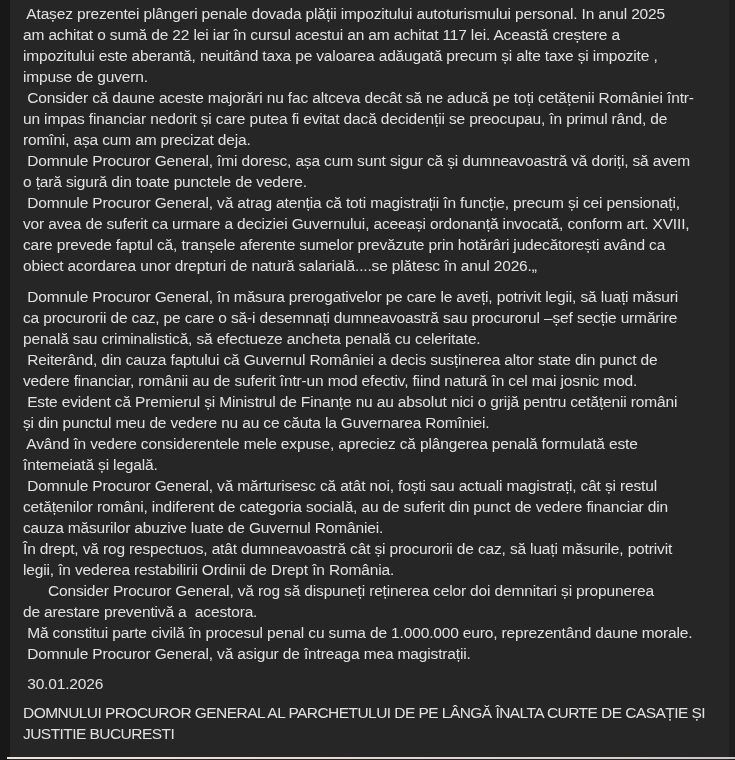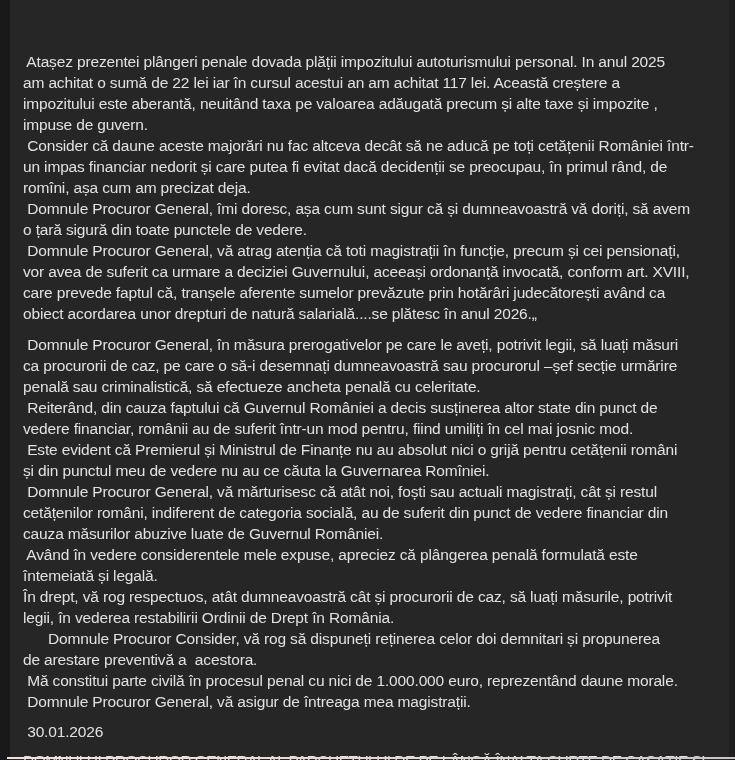--- a/index.html
+++ b/index.html
@@ -24,21 +24,20 @@
     z-index:3;
   }
   .page{
     position:absolute;left:10px;top:0;right:6px;bottom:0;
     padding:3px 4px 0 13px;
     overflow:hidden;
     color:#e1e1e1;
     font-size:15.5px;
     line-height:21px;
     letter-spacing:-0.15px;
-    margin-top:48px;
   }
   .para{
     margin:0;
     white-space:pre;
   }
   .para.gap-before{margin-top:10px;}
   .date-row{
     display:flex;
     justify-content:space-between;
     margin-top:9px;
@@ -71,33 +70,33 @@
     <p class="para"> Domnule Procuror General, îmi doresc, așa cum sunt sigur că și dumneavoastră vă doriți, să avem
 o țară sigură din toate punctele de vedere.</p>
     <p class="para"> Domnule Procuror General, vă atrag atenția că toti magistrații în funcție, precum și cei pensionați,
 vor avea de suferit ca urmare a deciziei Guvernului, aceeași ordonanță invocată, conform art. XVIII,
 care prevede faptul că, tranșele aferente sumelor prevăzute prin hotărâri judecătorești având ca
 obiect acordarea unor drepturi de natură salarială....se plătesc în anul 2026.„</p>
     <p class="para gap-before"> Domnule Procuror General, în măsura prerogativelor pe care le aveți, potrivit legii, să luați măsuri
 ca procurorii de caz, pe care o să-i desemnați dumneavoastră sau procurorul –șef secție urmărire
 penală sau criminalistică, să efectueze ancheta penală cu celeritate.</p>
     <p class="para"> Reiterând, din cauza faptului că Guvernul României a decis susținerea altor state din punct de
-vedere financiar, românii au de suferit într-un mod pentru, fiind umiliți în cel mai josnic mod.</p>
+vedere financiar, românii au de suferit într-un mod efectiv, fiind natură în cel mai josnic mod.</p>
     <p class="para"> Este evident că Premierul și Ministrul de Finanțe nu au absolut nici o grijă pentru cetățenii români
 și din punctul meu de vedere nu au ce căuta la Guvernarea Romîniei.</p>
+    <p class="para"> Având în vedere considerentele mele expuse, apreciez că plângerea penală formulată este
+întemeiată și legală.</p>
     <p class="para"> Domnule Procuror General, vă mărturisesc că atât noi, foști sau actuali magistrați, cât și restul
 cetățenilor români, indiferent de categoria socială, au de suferit din punct de vedere financiar din
 cauza măsurilor abuzive luate de Guvernul României.</p>
-    <p class="para"> Având în vedere considerentele mele expuse, apreciez că plângerea penală formulată este
-întemeiată și legală.</p>
     <p class="para">În drept, vă rog respectuos, atât dumneavoastră cât și procurorii de caz, să luați măsurile, potrivit
 legii, în vederea restabilirii Ordinii de Drept în România.</p>
-    <p class="para">      Domnule Procuror Consider, vă rog să dispuneți reținerea celor doi demnitari și propunerea
+    <p class="para">      Consider Procuror General, vă rog să dispuneți reținerea celor doi demnitari și propunerea
 de arestare preventivă a  acestora.</p>
-    <p class="para"> Mă constitui parte civilă în procesul penal cu nici de 1.000.000 euro, reprezentând daune morale.</p>
+    <p class="para"> Mă constitui parte civilă în procesul penal cu suma de 1.000.000 euro, reprezentând daune morale.</p>
     <p class="para"> Domnule Procuror General, vă asigur de întreaga mea magistrații.</p>
 
     <div class="date-row">
       <span class="date"> 30.01.2026</span>
     </div>
 
 
     <p class="para addressee">DOMNULUI PROCUROR GENERAL AL PARCHETULUI DE PE LÂNGĂ ÎNALTA CURTE DE CASAȚIE ȘI
 JUSTITIE BUCURESTI</p>
   </div>

